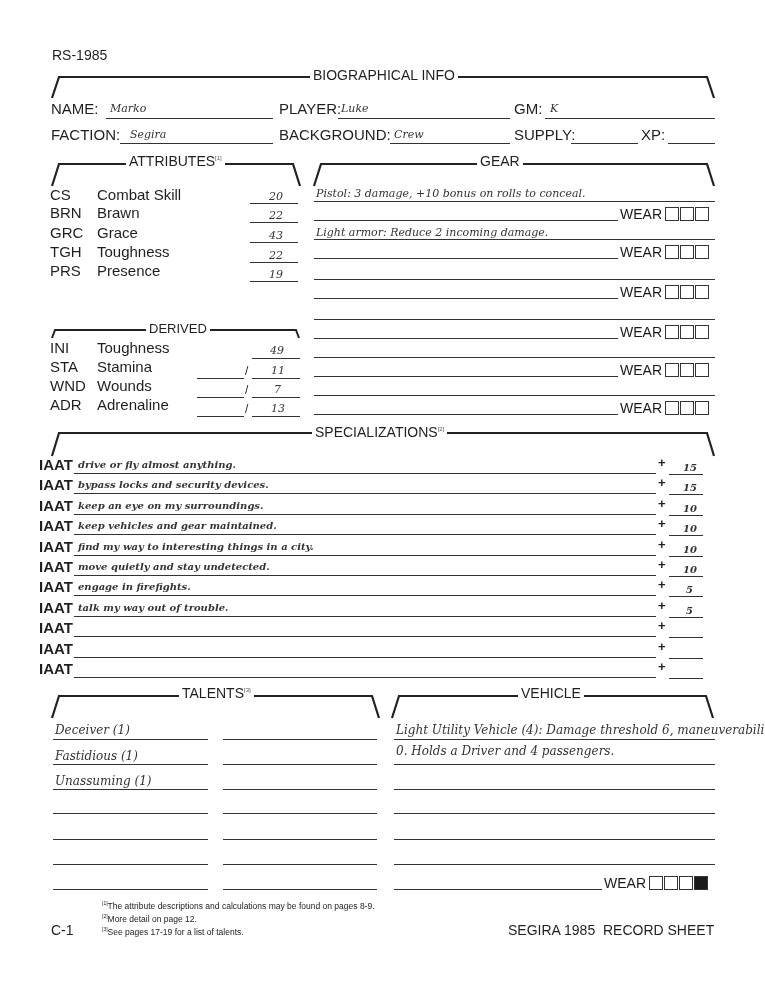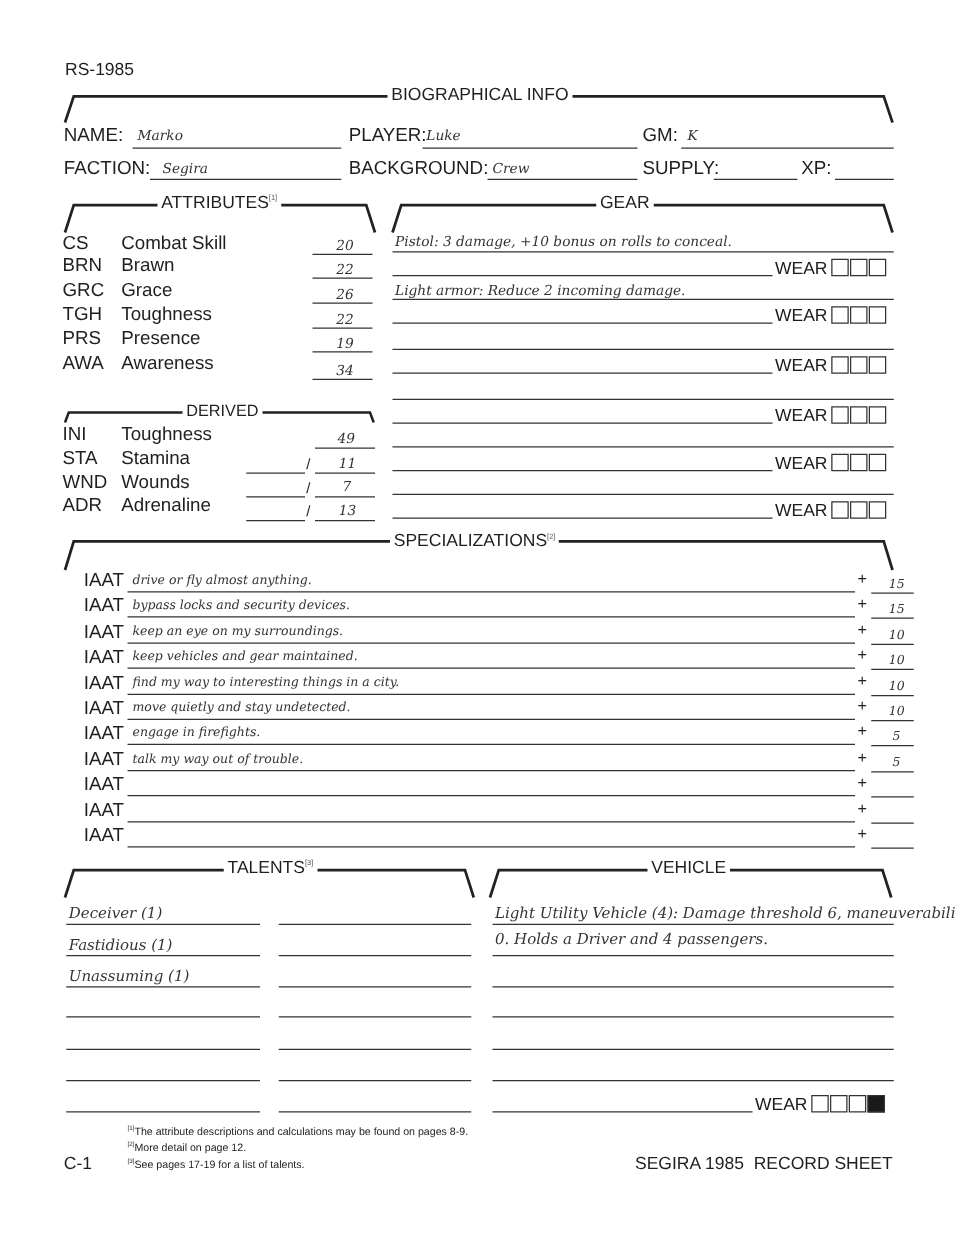--- a/index.html
+++ b/index.html
@@ -69,39 +69,33 @@
   <div style="position:relative;height:19.3px;">
     <span class="abs label" style="left:0;top:0;">BRN</span>
     <span class="abs label" style="left:47px;top:0;">Brawn</span>
     <span class="line" style="left:200px;top:18px;width:48px;"></span>
     <span class="abs hand" style="left:219px;top:5px;">22</span>
   </div>
   <div style="position:relative;height:19.3px;">
     <span class="abs label" style="left:0;top:0;">GRC</span>
     <span class="abs label" style="left:47px;top:0;">Grace</span>
     <span class="line" style="left:200px;top:18px;width:48px;"></span>
-    <span class="abs hand" style="left:219px;top:5px;">26</span>
+    <span class="abs hand" style="left:219px;top:5px;">43</span>
   </div>
   <div style="position:relative;height:19.3px;">
     <span class="abs label" style="left:0;top:0;">TGH</span>
     <span class="abs label" style="left:47px;top:0;">Toughness</span>
     <span class="line" style="left:200px;top:19px;width:48px;"></span>
     <span class="abs hand" style="left:219px;top:6px;">22</span>
   </div>
   <div style="position:relative;height:20px;">
     <span class="abs label" style="left:0;top:0;">PRS</span>
     <span class="abs label" style="left:47px;top:0;">Presence</span>
     <span class="line" style="left:200px;top:19px;width:48px;"></span>
     <span class="abs hand" style="left:219px;top:6px;">19</span>
-  </div>
-  <div style="position:relative;height:20px;">
-    <span class="abs label" style="left:0;top:0;">AWA</span>
-    <span class="abs label" style="left:47px;top:0;">Awareness</span>
-    <span class="line" style="left:200px;top:21px;width:48px;"></span>
-    <span class="abs hand" style="left:219px;top:8px;">34</span>
   </div>
 </div>
 
 <svg class="bracket" style="left:50px;top:324px;" width="252" height="16">
   <polyline points="2,14 5,6 246,6 249,14" fill="none" stroke="#222" stroke-width="2"></polyline>
 </svg>
 <div class="sec-title" style="left:146px;top:321px;font-size:13px;">DERIVED</div>
 
 <div class="abs label" style="left:50px;top:339px;">INI</div>
 <div class="abs label" style="left:97px;top:339px;">Toughness</div>
@@ -188,21 +182,21 @@
   <span class="box"></span>
     <span class="box"></span>
     <span class="box"></span>
 </div>
 
 <svg class="bracket" style="left:50px;top:428px;" width="666" height="30">
   <polyline points="2,28 9,5 657,5 664,28" fill="none" stroke="#222" stroke-width="2.2"></polyline>
 </svg>
 <div class="sec-title" style="left:312px;top:424px;"><span>SPECIALIZATIONS</span><span class="sup">[2]</span></div>
 
-<div class="abs" style="left:66px;top:455px;width:666px;">
+<div class="abs" style="left:38px;top:455px;width:666px;font-weight:bold;">
   <div style="position:relative;height:20.4px;">
     <span class="abs label" style="left:1px;top:1px;">IAAT</span>
     <span class="line" style="left:36px;top:18px;width:582px;"></span>
     <span class="abs hand" style="left:40px;top:4px;font-size:10px;">drive or fly almost anything.</span>
     <span class="abs label" style="left:620px;top:0;font-size:13px;">+</span>
     <span class="line" style="left:631px;top:19px;width:34px;"></span>
     <span class="abs hand" style="left:645px;top:7px;font-size:10px;">15</span>
   </div>
   <div style="position:relative;height:20.4px;">
     <span class="abs label" style="left:1px;top:1px;">IAAT</span>

